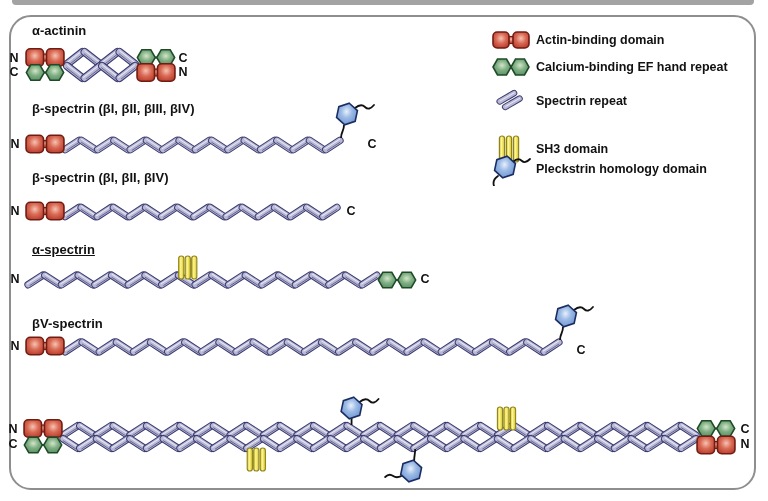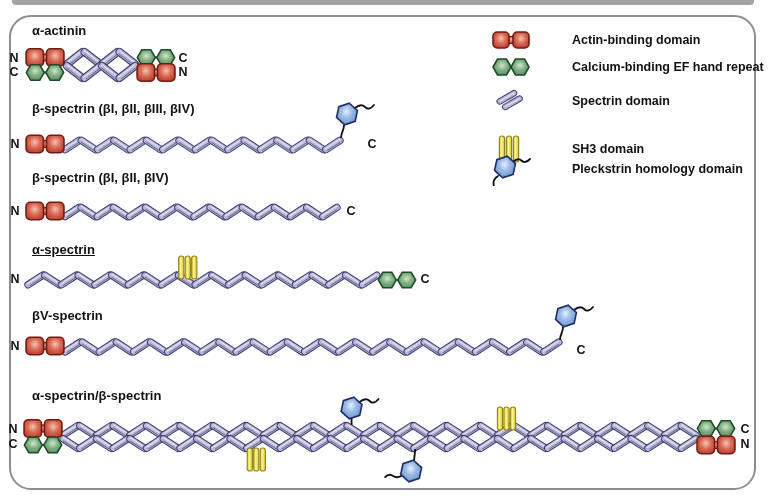--- a/index.html
+++ b/index.html
@@ -4,23 +4,23 @@
 <style>
   html,body{margin:0;padding:0;background:#ffffff;}
   .figure{position:relative;width:768px;height:501px;background:#ffffff;overflow:hidden;
           font-family:"Liberation Sans",sans-serif;}
   .top-strip{position:absolute;left:12px;top:0;width:742px;height:5px;background:#a3a3a3;
              border-radius:0 0 4px 4px;}
   .panel{position:absolute;left:9px;top:15px;width:743px;height:471px;background:#ffffff;
          border:2px solid #8e8e8e;border-radius:22px;}
   .dsvg{position:absolute;left:0;top:0;}
   .row-title{position:absolute;left:32px;font-size:13px;font-weight:bold;color:#111;white-space:nowrap;}
-  .rt1{top:23px;} .rt2{top:101px;} .rt3{top:170px;} .rt4{top:242px;text-decoration:underline;} .rt5{top:308px;} .rt6{top:388px;}
+  .rt1{top:23px;} .rt2{top:101px;} .rt3{top:170px;} .rt4{top:242px;text-decoration:underline;} .rt5{top:316px;} .rt6{top:388px;}
   .legend{position:absolute;left:488px;top:0;width:272px;}
-  .legend-item{position:absolute;left:0;height:28px;display:flex;align-items:center;gap:36px;}
+  .legend-item{position:absolute;left:0;height:28px;display:flex;align-items:center;}
   .li1{top:26px;} .li2{top:53px;} .li3{top:87px;} .li4{top:135px;} .li5{top:155px;}
   .legend-icon{width:48px;height:30px;flex:0 0 48px;display:flex;align-items:center;justify-content:flex-start;}
   .legend-label{font-size:12.5px;font-weight:bold;color:#111;white-space:nowrap;}
   svg text{font-family:"Liberation Sans",sans-serif;font-weight:bold;fill:#111;}
 </style>
 </head>
 <body>
 
 <div class="figure">
   <div class="top-strip"></div>
@@ -1038,21 +1038,20 @@
           <text x="745" y="444" font-size="12.5" text-anchor="middle" dominant-baseline="central">N</text>
         </g>
       </g>
   </svg>
 
   <div class="row-title rt1">α-actinin</div>
   <div class="row-title rt2">β-spectrin (βI, βII, βIII, βIV)</div>
   <div class="row-title rt3">β-spectrin (βI, βII, βIV)</div>
   <div class="row-title rt4">α-spectrin</div>
   <div class="row-title rt5">βV-spectrin</div>
-  <div class="row-title rt6">α-spectrin/β-spectrin</div>
 
   <div class="legend">
     <div class="legend-item li1">
       <span class="legend-icon">
         <svg width="46" height="26" viewBox="0 0 46 26">
           <rect x="19" y="9.5" width="8" height="7" fill="url(#gR)" stroke="#701c12" stroke-width="1.2"></rect>
           <rect x="5" y="5" width="16" height="16" rx="4.2" fill="url(#gR)" stroke="#701c12" stroke-width="1.6"></rect>
           <rect x="25" y="5" width="16" height="16" rx="4.2" fill="url(#gR)" stroke="#701c12" stroke-width="1.6"></rect>
         </svg>
       </span>
@@ -1072,21 +1071,21 @@
       <span class="legend-icon">
         <svg width="46" height="28" viewBox="0 0 46 28">
           <g transform="translate(21,14) rotate(-30)">
             <rect x="-11" y="-7" width="22" height="5.5" rx="2.7" fill="#b9b9d6" stroke="#3b3b70" stroke-width="1"></rect>
             <rect x="-9" y="0.5" width="22" height="5.5" rx="2.7" fill="#b9b9d6" stroke="#3b3b70" stroke-width="1"></rect>
             <line x1="-8" y1="-4.5" x2="9" y2="-4.5" stroke="#e9e9f4" stroke-width="1"></line>
             <line x1="-6" y1="3" x2="11" y2="3" stroke="#e9e9f4" stroke-width="1"></line>
           </g>
         </svg>
       </span>
-      <span class="legend-label">Spectrin domain</span>
+      <span class="legend-label">Spectrin repeat</span>
     </div>
     <div class="legend-item li4">
       <span class="legend-icon">
         <svg width="46" height="30" viewBox="0 0 46 30">
           <rect x="11.4" y="2" width="5.2" height="26" rx="2.6" fill="url(#gY)" stroke="#8f841c" stroke-width="1.2"></rect>
           <rect x="18.4" y="2" width="5.2" height="26" rx="2.6" fill="url(#gY)" stroke="#8f841c" stroke-width="1.2"></rect>
           <rect x="25.4" y="2" width="5.2" height="26" rx="2.6" fill="url(#gY)" stroke="#8f841c" stroke-width="1.2"></rect>
         </svg>
       </span>
       <span class="legend-label">SH3 domain</span>

